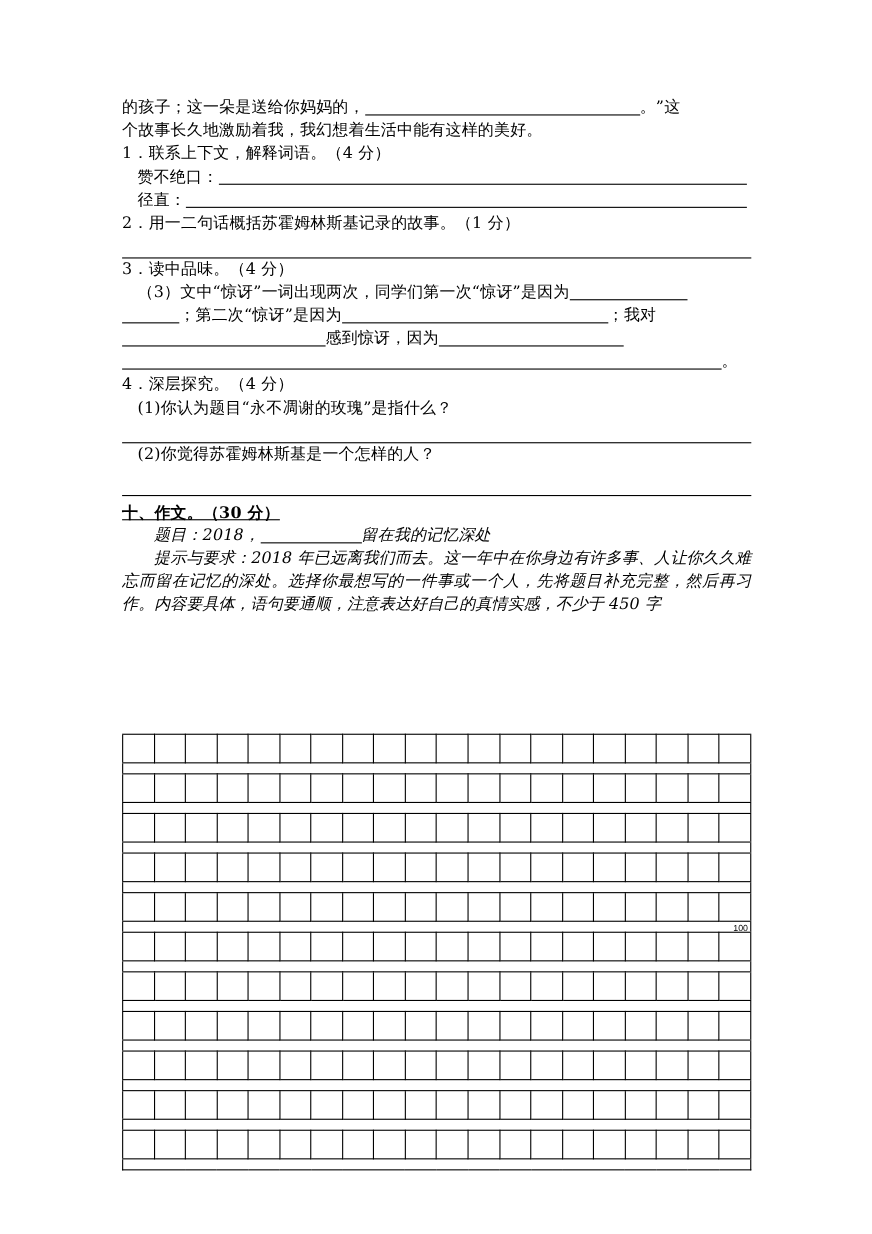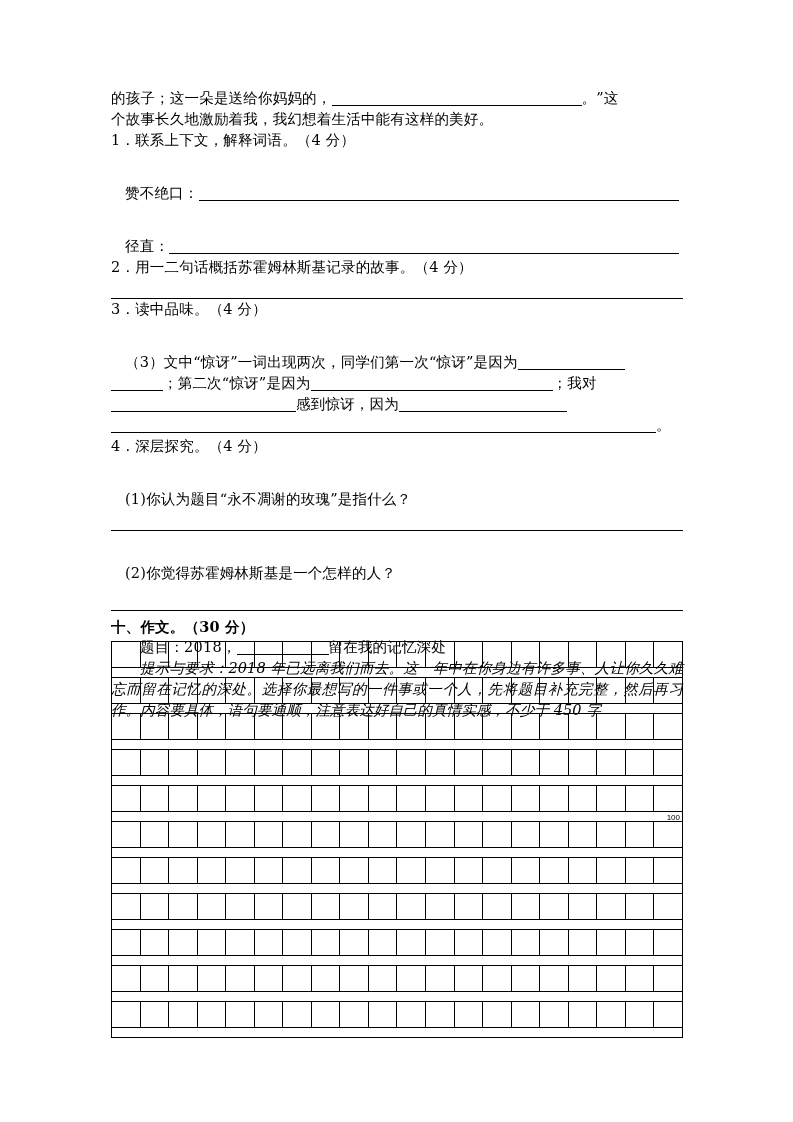--- a/index.html
+++ b/index.html
@@ -36,23 +36,23 @@
     letter-spacing: 0.2px;
     white-space: nowrap;
   }
   .para {
     font-size: 14.5px;
     line-height: 21px;
     letter-spacing: 0.1px;
     text-align: justify;
     text-justify: inter-character;
   }
-  .indent1 { padding-left: 14px; margin-top: 32px; }
-  .indent2 { padding-left: 29px; }
-  .bold { font-weight: bold; }
+  .indent1 { padding-left: 14px; }
+  .indent2 { padding-left: 29px; font-style: italic; }
+  .bold { font-weight: bold; text-decoration: underline; }
 
   
   .ul {
     display: inline-block;
     border-bottom: 1px solid #000;
     vertical-align: -3px;
     height: 15px;
   }
 
   
@@ -61,21 +61,21 @@
     height: 0;
     margin-left: 0;
   }
   .gap-md { height: 20px; }
   .gap-lg { height: 26px; }
 
   
   .grid-wrap {
     position: absolute;
     left: 111px;
-    top: 641px;
+    top: 667px;
     width: 572px;
   }
   table.zige {
     border-collapse: collapse;
     table-layout: fixed;
     width: 572px;
     border-left: 1.2px solid #000;
     border-right: 1.2px solid #000;
     border-top: 1.2px solid #000;
     border-bottom: 1.2px solid #000;
@@ -123,21 +123,21 @@
       <span>1．</span><span>联系上下文，解释词语。（4 分）</span>
     </div>
     <div class="line indent1">
       <span>赞不绝口：</span><span class="ul" style="width:480px;"></span>
     </div>
     <div class="line indent1">
       <span>径直：</span><span class="ul" style="width:510px;"></span>
     </div>
 
     <div class="line">
-      <span>2．</span><span>用一二句话概括苏霍姆林斯基记录的故事。（4 分）</span>
+      <span>2．</span><span>用一二句话概括苏霍姆林斯基记录的故事。（1 分）</span>
     </div>
     <div class="gap-md"></div>
     <div class="rule"></div>
 
     <div class="line">
       <span>3．</span><span>读中品味。（4 分）</span>
     </div>
     <div class="line indent1">
       <span>（3）文中“惊讶”一词出现两次，同学们第一次“惊讶”是因为</span><span class="ul" style="width:107px;"></span>
     </div>

